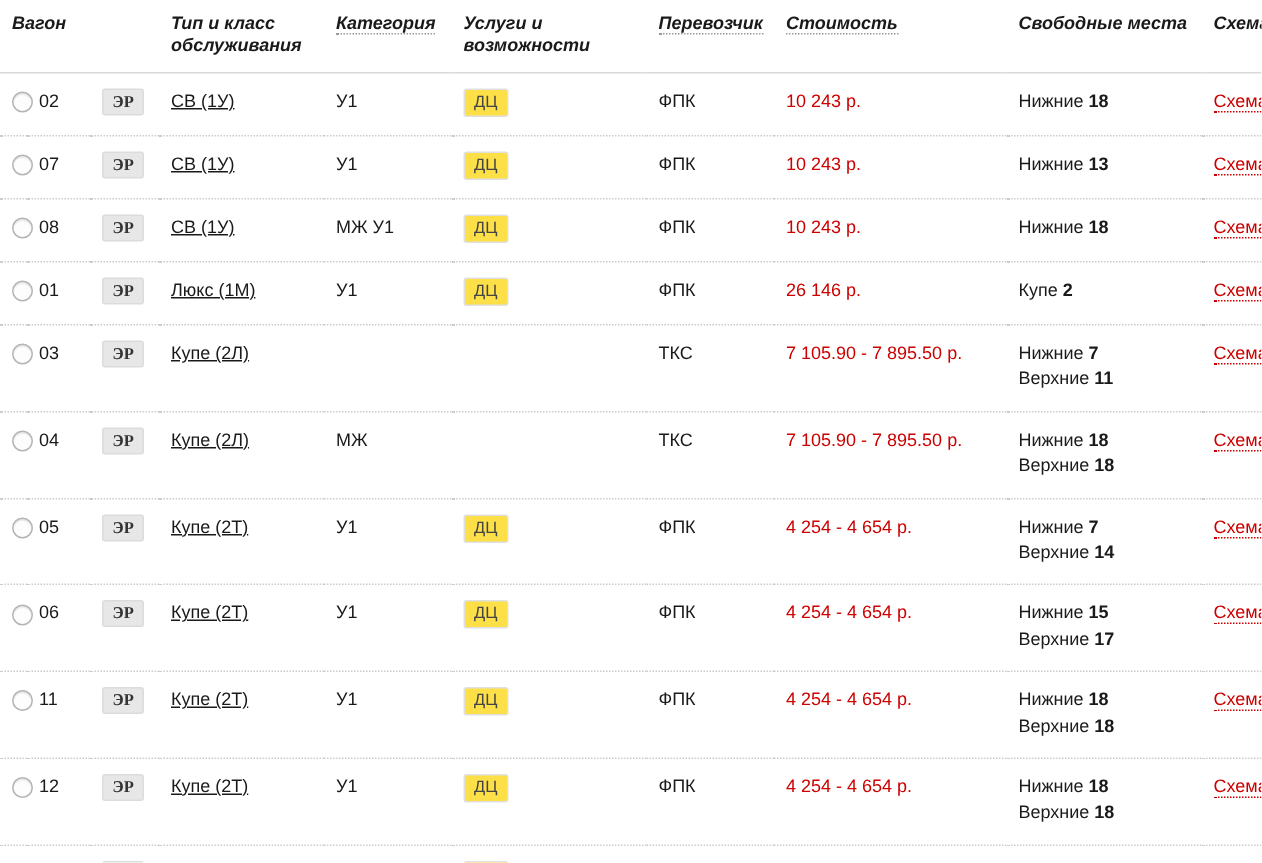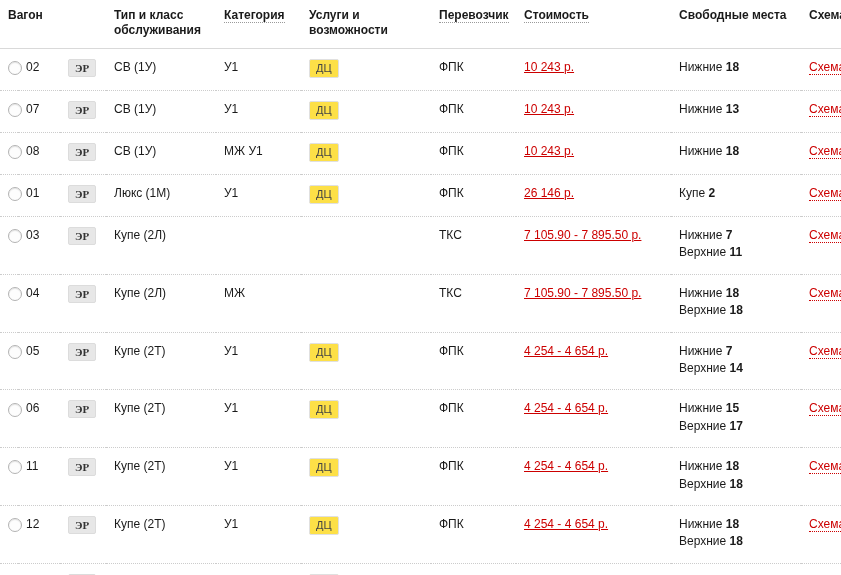--- a/index.html
+++ b/index.html
@@ -23,20 +23,21 @@
   .wagon-table thead th {
     text-align: left;
     vertical-align: top;
     font-size: 12px;
     font-weight: bold;
     color: #1a1a1a;
     padding: 8px 8px 10px 8px;
     border-bottom: 1px solid #d9d9d9;
     background: #ffffff;
     line-height: 1.25;
+    font-style: italic;
   }
   .wagon-table thead th.dotted span.hdr {
     border-bottom: 1px dotted #9a9a9a;
     cursor: pointer;
     text-align: center;
   }
   col.c-radio { width: 18px; }
   col.c-num { width: 42px; }
   col.c-badge { width: 46px; }
   col.c-type { width: 110px; }
@@ -93,32 +94,31 @@
     border: 1px solid #e0e0e0;
     border-radius: 2px;
     color: #444444;
     font-size: 11px;
     padding: 2px 6px;
     line-height: 13px;
   }
   .price {
     color: #cc0000;
     white-space: nowrap;
-    text-decoration: underline;
   }
   .seat-line { display: block; white-space: nowrap; }
   .seat-line b { font-weight: bold; text-align: center; }
   .scheme-link {
     color: #cc0000;
     border-bottom: 1px dotted #cc0000;
     cursor: pointer;
     white-space: nowrap;
   }
   td.cell-scheme { padding-left: 6px; padding-right: 0; overflow: hidden; }
-  .type-text { white-space: nowrap; }
+  .type-text { white-space: nowrap; text-decoration: underline; }
   .carrier { white-space: nowrap; }
 </style>
 </head>
 <body>
 
 <table class="wagon-table">
   <colgroup>
     <col class="c-radio">
     <col class="c-num">
     <col class="c-badge">

